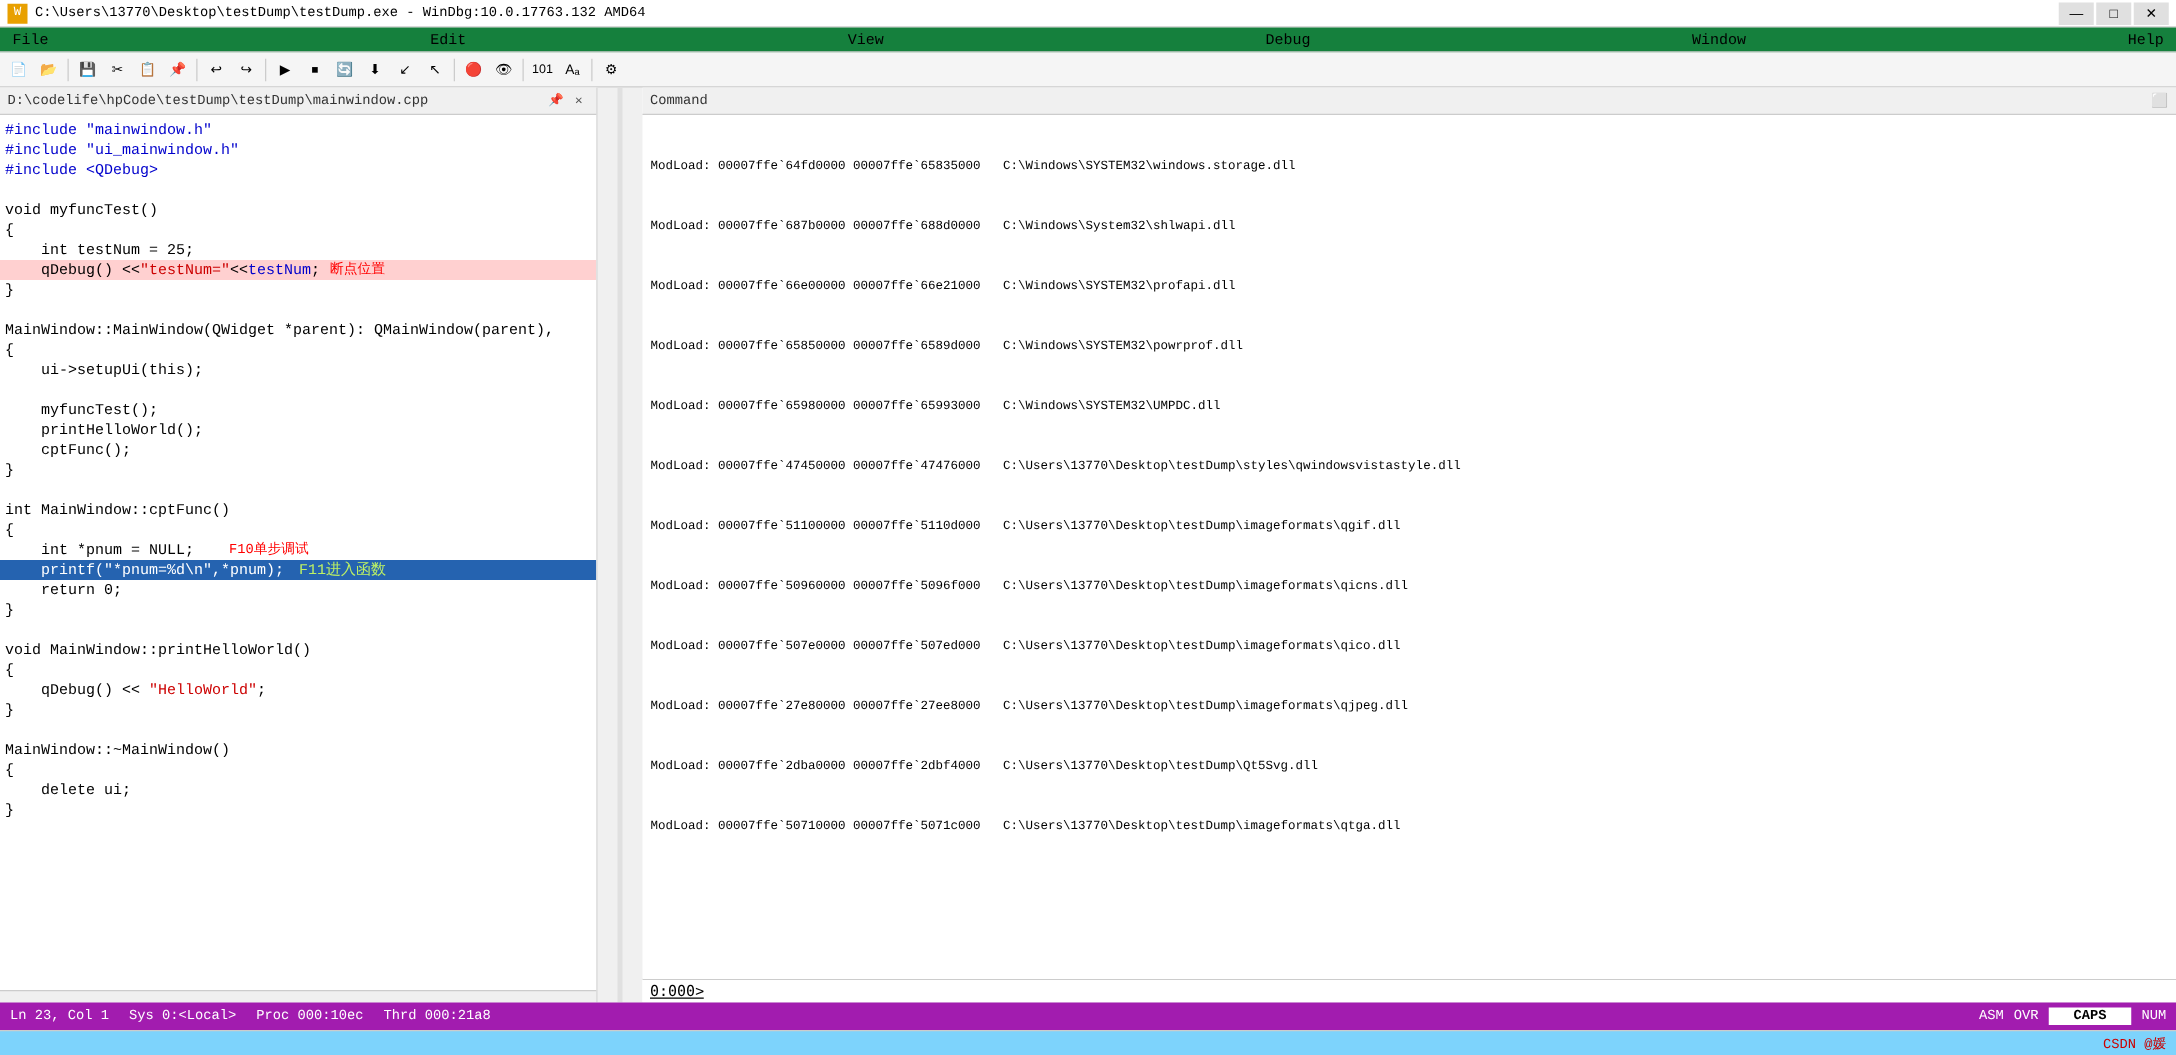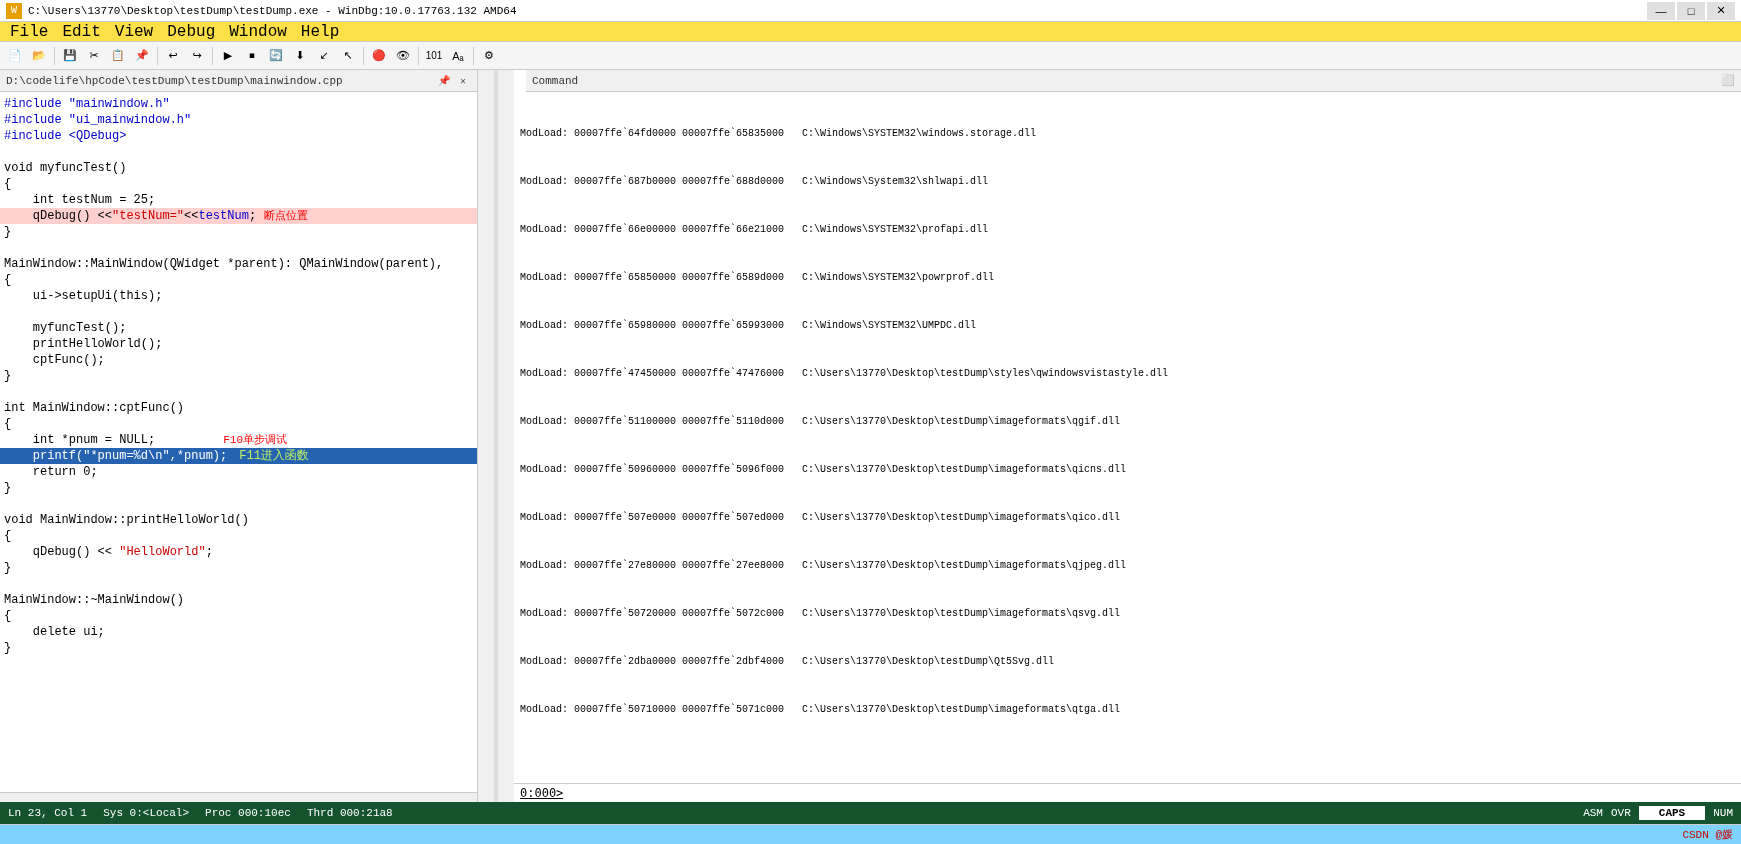--- a/index.html
+++ b/index.html
@@ -46,28 +46,29 @@
       border: none;
       cursor: pointer;
       font-size: 11px;
       display: flex;
       align-items: center;
       justify-content: center;
     }
 
     
     #menu-bar {
-      background: #fde047;
+      background: #15803d;
       height: 20px;
       display: flex;
       align-items: center;
       padding: 0 4px;
       border-bottom: 1px solid #ccc;
-      font-size: 16px;
+      font-size: 12px;
       gap: 2px;
+      justify-content: space-between;
     }
     #menu-bar span {
       padding: 1px 6px;
       cursor: pointer;
       color: #000;
     }
 
     
     #toolbar {
       background: #f5f5f5;
@@ -178,21 +179,20 @@
     #right-panel-header {
       background: #f0f0f0;
       height: 22px;
       display: flex;
       align-items: center;
       padding: 0 6px;
       border-bottom: 1px solid #ccc;
       font-size: 11px;
       color: #333;
       justify-content: space-between;
-      margin-left: 12px;
     }
     #command-area {
       flex: 1;
       overflow-y: auto;
       overflow-x: auto;
       padding: 2px 6px;
       background: #fff;
       font-size: 10px;
       line-height: 16px;
       white-space: pre;
@@ -214,21 +214,21 @@
     #cmd-input {
       flex: 1;
       border: none;
       outline: none;
       font-family: 'Consolas', monospace;
       font-size: 12px;
     }
 
     
     #status-bar {
-      background: #14532d;
+      background: #a21caf;
       height: 22px;
       display: flex;
       align-items: center;
       padding: 0 8px;
       font-size: 11px;
       color: white;
       gap: 16px;
     }
     #status-bar .caps-highlight {
       background: #fff;
@@ -361,21 +361,21 @@
         <span>    cptFunc();</span>
       </div>
       <div class="code-line"><span>}</span></div>
       <div class="code-line"><span> </span></div>
       <div class="code-line">
         <span>int MainWindow::cptFunc()</span>
       </div>
       <div class="code-line"><span>{</span></div>
       <div class="code-line" style="position:relative;">
         <span>    int *pnum = NULL;</span>
-        <span class="annotation" style="color:red; margin-left: 68px;">F10单步调试</span>
+        <span class="annotation" style="color:red; margin-left: 28px;">F10单步调试</span>
       </div>
       <div class="code-line selected-line">
         <span>    printf("*pnum=%d\n",*pnum);</span>
         <span style="color:#bef264; margin-left:12px; background: transparent;">F11进入函数</span>
       </div>
       <div class="code-line">
         <span>    return 0;</span>
       </div>
       <div class="code-line"><span>}</span></div>
       <div class="code-line"><span> </span></div>
@@ -411,21 +411,20 @@
       <div class="cmd-line">ModLoad: 00007ffe`64fd0000 00007ffe`65835000   C:\Windows\SYSTEM32\windows.storage.dll</div>
       <div class="cmd-line">ModLoad: 00007ffe`687b0000 00007ffe`688d0000   C:\Windows\System32\shlwapi.dll</div>
       <div class="cmd-line">ModLoad: 00007ffe`66e00000 00007ffe`66e21000   C:\Windows\SYSTEM32\profapi.dll</div>
       <div class="cmd-line">ModLoad: 00007ffe`65850000 00007ffe`6589d000   C:\Windows\SYSTEM32\powrprof.dll</div>
       <div class="cmd-line">ModLoad: 00007ffe`65980000 00007ffe`65993000   C:\Windows\SYSTEM32\UMPDC.dll</div>
       <div class="cmd-line">ModLoad: 00007ffe`47450000 00007ffe`47476000   C:\Users\13770\Desktop\testDump\styles\qwindowsvistastyle.dll</div>
       <div class="cmd-line">ModLoad: 00007ffe`51100000 00007ffe`5110d000   C:\Users\13770\Desktop\testDump\imageformats\qgif.dll</div>
       <div class="cmd-line">ModLoad: 00007ffe`50960000 00007ffe`5096f000   C:\Users\13770\Desktop\testDump\imageformats\qicns.dll</div>
       <div class="cmd-line">ModLoad: 00007ffe`507e0000 00007ffe`507ed000   C:\Users\13770\Desktop\testDump\imageformats\qico.dll</div>
       <div class="cmd-line">ModLoad: 00007ffe`27e80000 00007ffe`27ee8000   C:\Users\13770\Desktop\testDump\imageformats\qjpeg.dll</div>
-      <div class="cmd-line">ModLoad: 00007ffe`50720000 00007ffe`5072c000   C:\Users\13770\Desktop\testDump\imageformats\qsvg.dll</div>
       <div class="cmd-line">ModLoad: 00007ffe`2dba0000 00007ffe`2dbf4000   C:\Users\13770\Desktop\testDump\Qt5Svg.dll</div>
       <div class="cmd-line">ModLoad: 00007ffe`50710000 00007ffe`5071c000   C:\Users\13770\Desktop\testDump\imageformats\qtga.dll</div>
       
       
       
       
       
       
       
       

